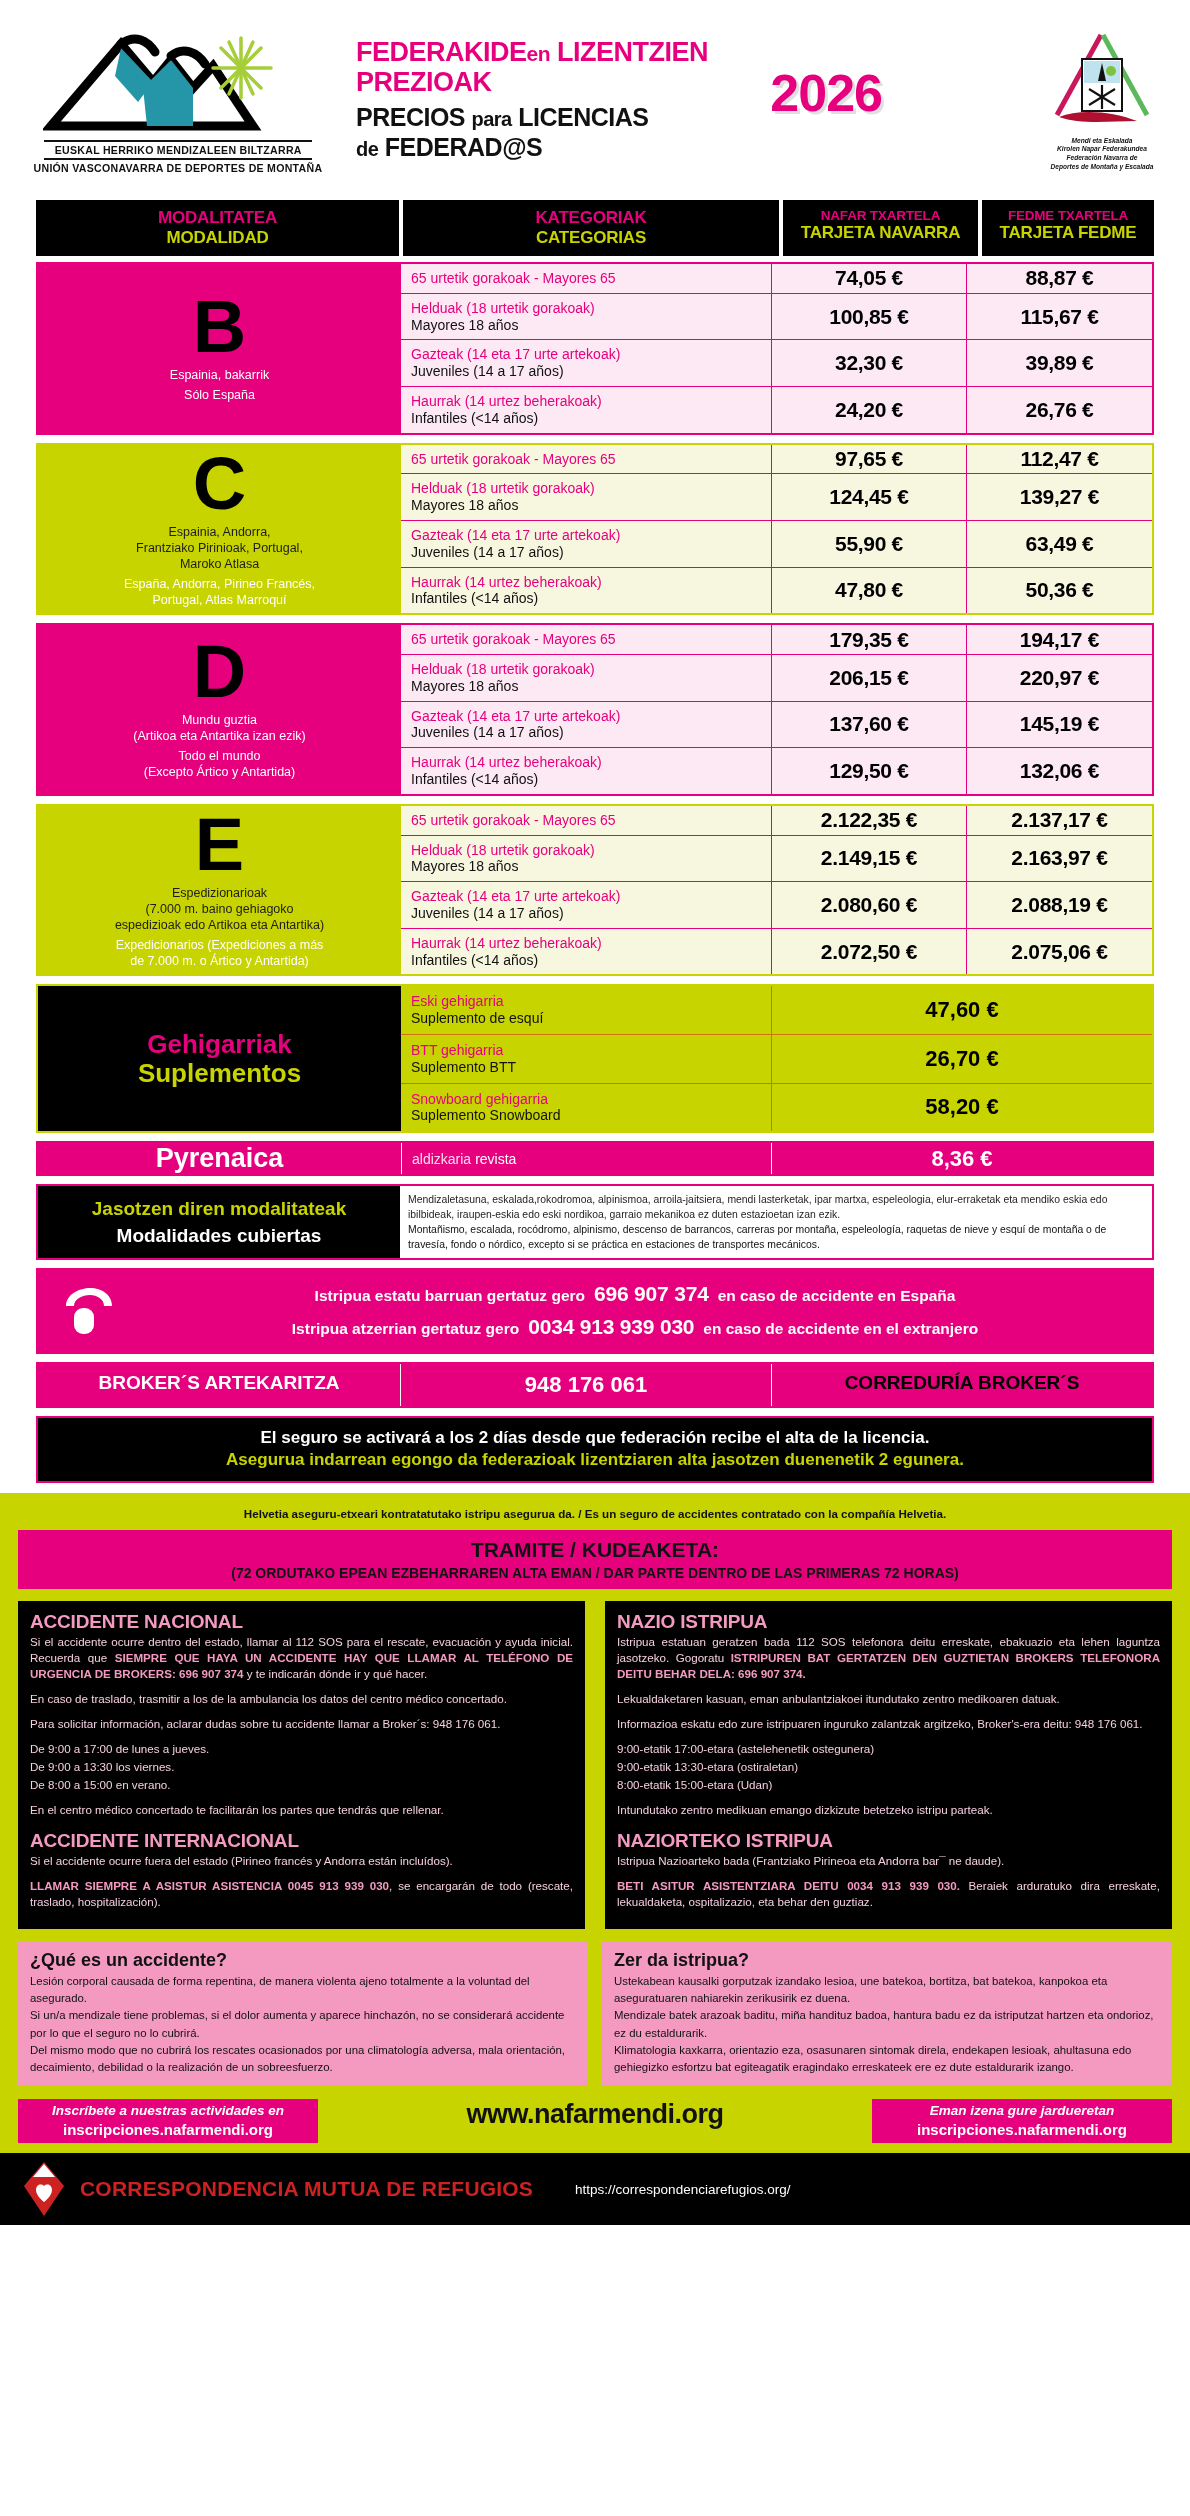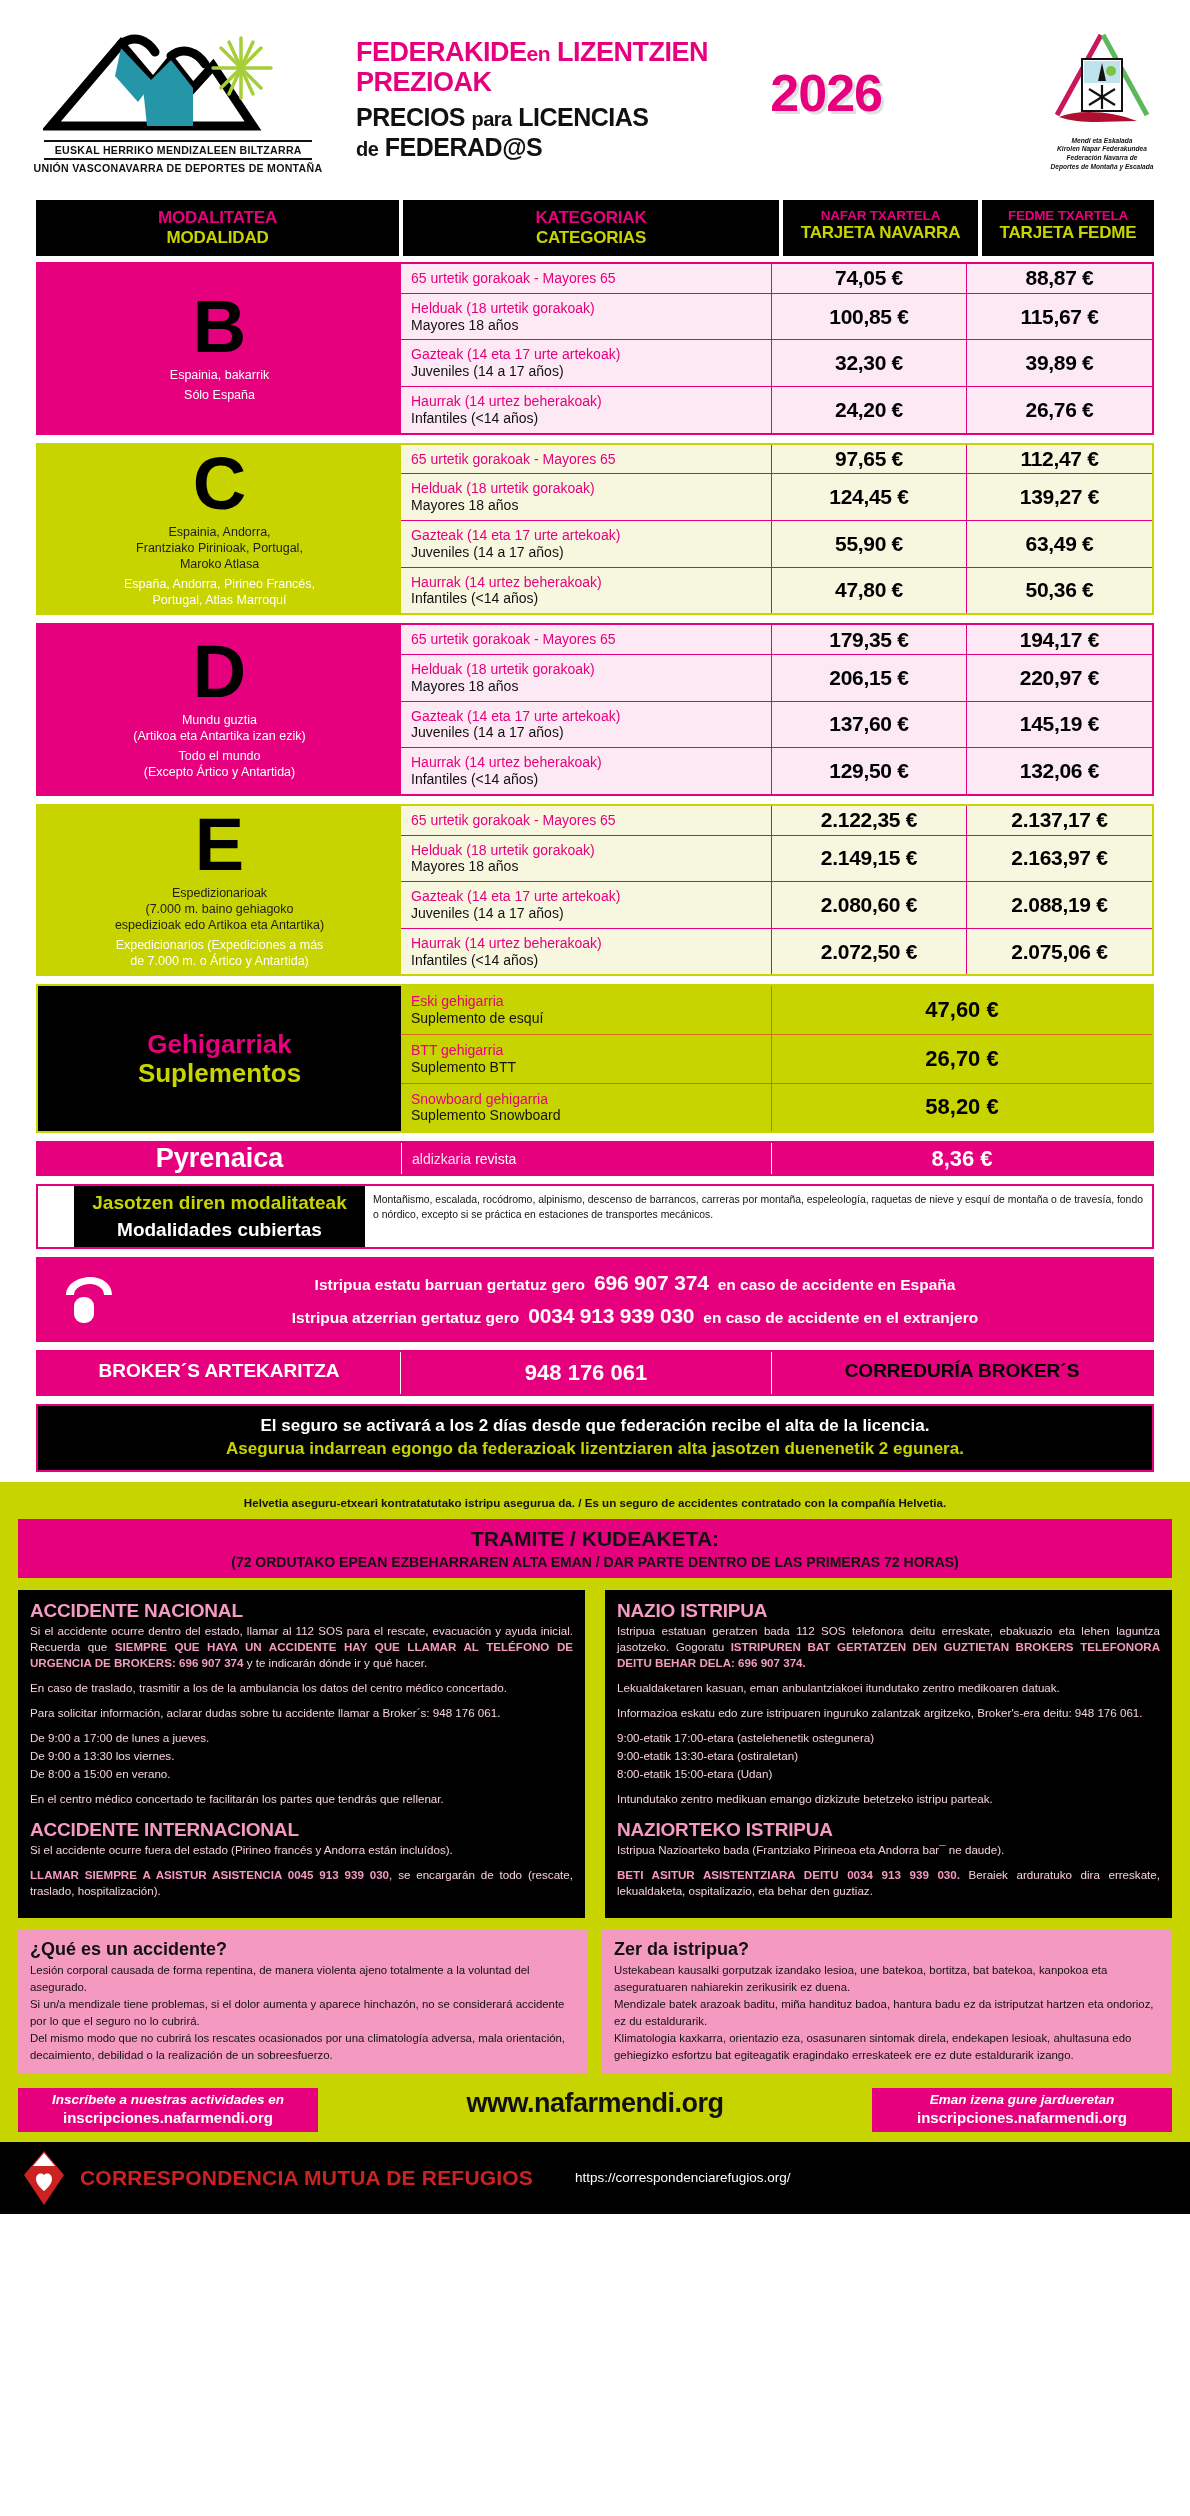--- a/index.html
+++ b/index.html
@@ -126,22 +126,22 @@
      color:#fff; font-size: 27px; font-weight:800; }
   .pyre .mid { flex:1; display:flex; align-items:center; padding-left:10px;
      border-left:1px solid #fff; border-right:1px solid #fff;}
   .pyre .mid .eu { color:#ffd9ec; font-size:14px; }
   .pyre .mid .es { color:#fff; font-size:14px; margin-left:4px;}
   .pyre .val { width: 380px; display:flex; align-items:center; justify-content:center;
      color:#fff; font-size: 22px; font-weight: 800;}
 
   
   .mods { display:flex; margin-bottom: 8px; border: 2px solid #e6007e;}
-  .mods .lbl { width: 291px; background:#000; display:flex; flex-direction:column;
-     align-items:center; justify-content:center; text-align:center; padding: 6px; margin-left: 36px;}
+  .mods .lbl { width: 362px; background:#000; display:flex; flex-direction:column;
+     align-items:center; justify-content:center; text-align:center; padding: 6px;}
   .mods .lbl .eu { color:#c8d400; font-size: 19px; font-weight:800; }
   .mods .lbl .es { color:#fff; font-size: 19px; font-weight:800; margin-top:5px;}
   .mods .txt { flex:1; background:#fff; padding: 6px 8px; }
   .mods .txt p { font-size: 10.4px; line-height: 1.45; color:#111; }
   .mods .txt p.eu { color:#1d1d1b; }
 
   
   .phone {
     background:#e6007e; margin-bottom: 8px; display:flex; align-items:center;
     padding: 8px 0 8px 18px; border: 2px solid #e6007e;
@@ -494,20 +494,21 @@
       </div>
       <div class="val">8,36 €</div>
     </div>
 
     <div class="mods">
       <div class="lbl">
         <div class="eu">Jasotzen diren modalitateak</div>
         <div class="es">Modalidades cubiertas</div>
       </div>
       <div class="txt">
+        <p class="eu">Mendizaletasuna, eskalada,rokodromoa, alpinismoa, arroila-jaitsiera, mendi lasterketak, ipar martxa, espeleologia, elur-erraketak eta mendiko eskia edo ibilbideak, iraupen-eskia edo eski nordikoa, garraio mekanikoa ez duten estazioetan izan ezik.</p>
         <p>Montañismo, escalada, rocódromo, alpinismo, descenso de barrancos, carreras por montaña, espeleología, raquetas de nieve y esquí de montaña o de travesía, fondo o nórdico, excepto si se práctica en estaciones de transportes mecánicos.</p>
       </div>
     </div>
 
     <div class="phone">
       <div class="ico">
         <svg width="54" height="50" viewBox="0 0 54 50">
           <path d="M6 20 C6 8 20 2 30 2 C42 2 52 9 52 20 L44 20 C44 13 37 9 30 9 C22 9 14 13 14 20 Z" fill="#fff"></path>
           <rect x="14" y="22" width="20" height="26" rx="9" fill="#fff"></rect>
         </svg>

